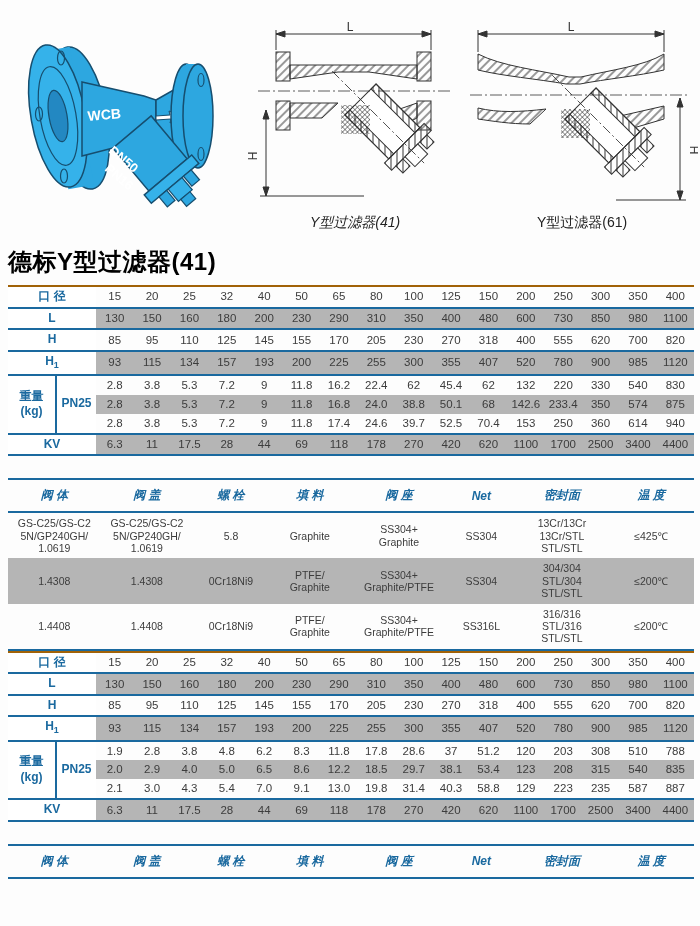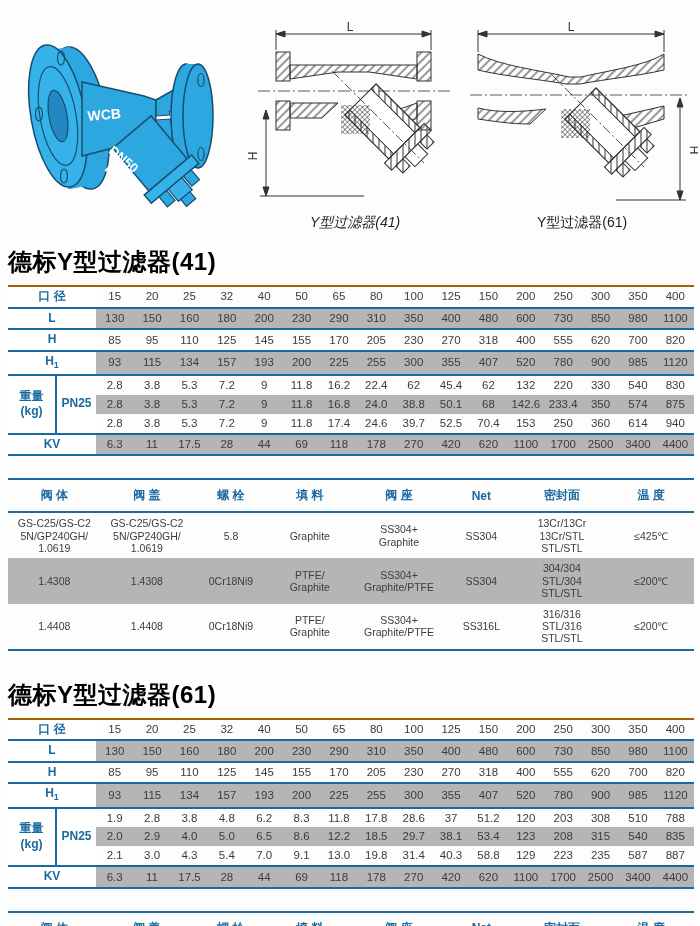--- a/index.html
+++ b/index.html
@@ -23,21 +23,21 @@
   table.dim th,table.dim td{padding:2px 0;text-align:center;font-weight:normal;line-height:1.3;}
   table.dim th.lbl{color:#1a699f;font-weight:bold;font-size:12px;background:#fff;}
   table.dim tr.sep th,table.dim tr.sep td{border-top:2px solid #1a699f;}
   table.dim th.wmain{border-right:2px solid #1a699f;}
   table.dim td.st{background:#b5b5b5;}
   table.dim sub{font-size:9px;}
   
   table.mat{width:100%;border-collapse:collapse;table-layout:fixed;font-size:10.5px;margin-top:22px;
             border-top:2.5px solid #1a699f;border-bottom:2.5px solid #1a699f;}
   table.mat th{color:#1a699f;font-weight:bold;font-size:12px;padding:7px 0;text-align:center;
-               border-bottom:2px solid #1a699f;}
+               border-bottom:2px solid #1a699f;font-style:italic;}
   table.mat td{text-align:center;padding:4px 1px;line-height:1.18;}
   table.mat tr.st td{background:#b5b5b5;}
   svg text{font-family:"Liberation Sans",sans-serif;}
 </style>
 </head>
 <body>
 
 <div class="page">
 
   <div class="figures">
@@ -464,21 +464,20 @@
               </td>
               <td>
                 <div>≤200℃</div>
               </td>
             </tr>
           </tbody>
       </table>
     </div>
 
     <div class="section sec61">
-      <div class="section-title">德标Y型过滤器(61)</div>
       <table class="dim">
         <colgroup>
             <col style="width:48px">
             <col style="width:40px">
           </colgroup>
         <tbody>
             <tr>
               <th class="lbl" colspan="2">口 径</th>
               <td>15</td>
               <td>20</td>

